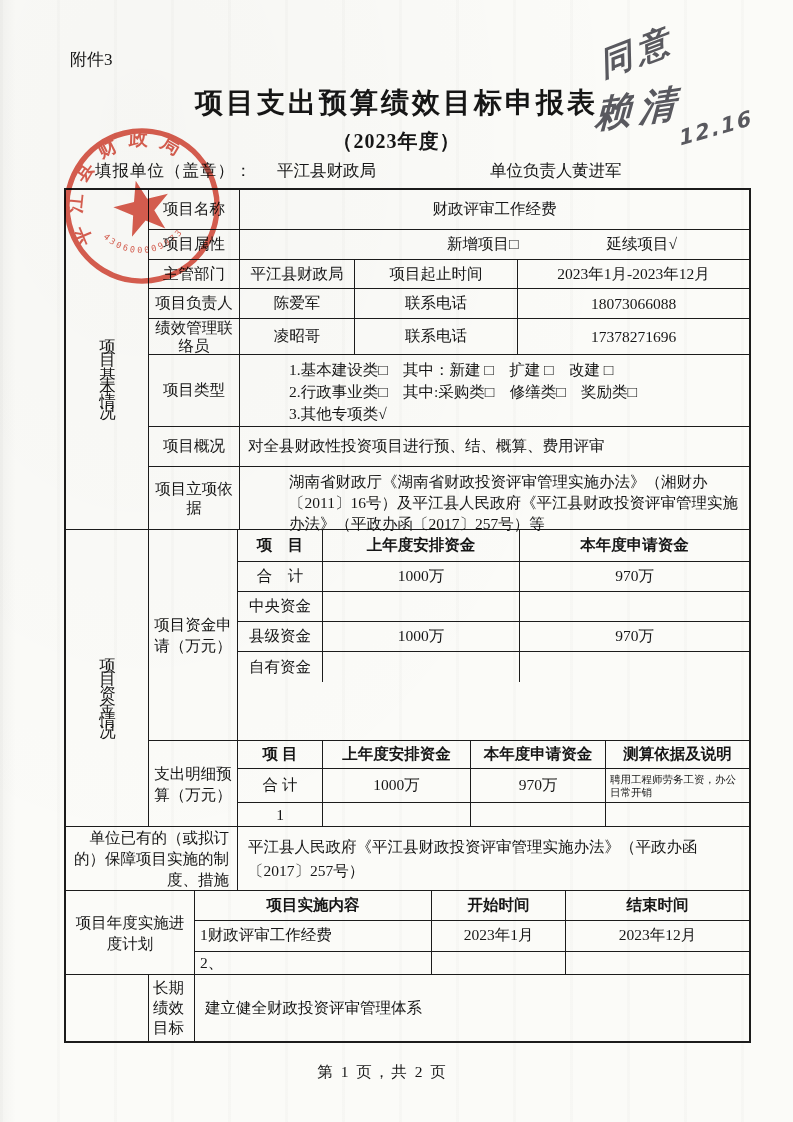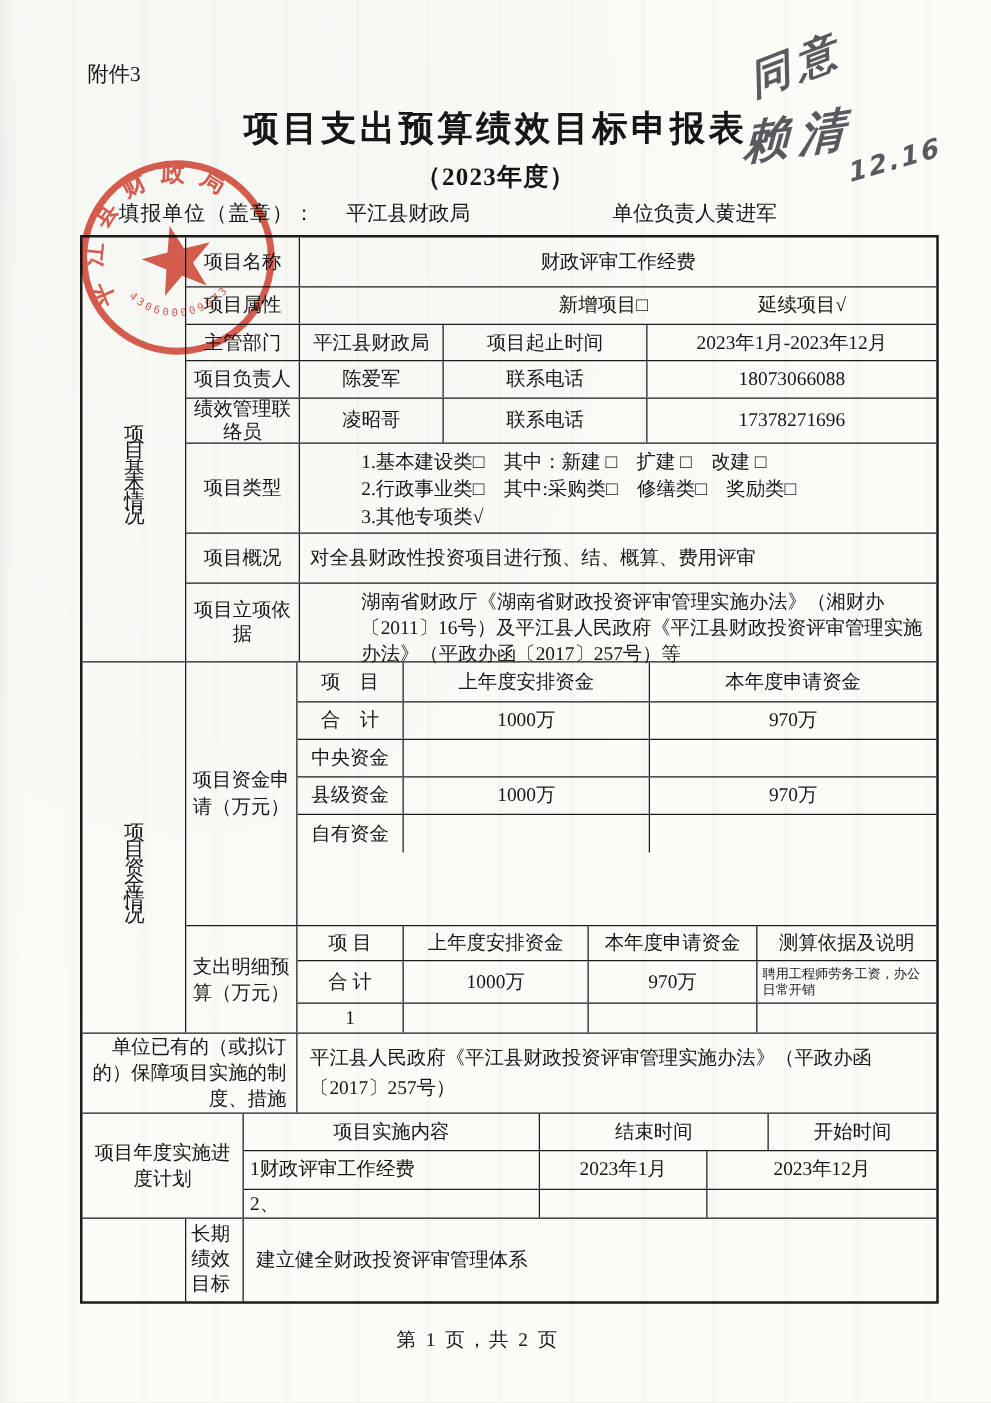--- a/index.html
+++ b/index.html
@@ -39,21 +39,21 @@
             writing-mode:vertical-lr; text-orientation:upright;
             letter-spacing:13px; font-size:16.5px; text-indent:13px; }
   .sec-body { flex:1; display:flex; flex-direction:column; min-width:0; }
   .row { display:flex; border-bottom:1.7px solid #1c1c1c; }
   .row:last-child { border-bottom:none; }
   .cell { border-right:1.7px solid #1c1c1c; display:flex; align-items:center;
           justify-content:center; text-align:center; padding:1px 3px; min-width:0; }
   .cell:last-child { border-right:none; }
   .grow { flex:1; }
   .left { justify-content:flex-start; text-align:left; }
-  .bold { font-weight:normal; }
+  .bold { font-weight:bold; }
   .w91 { width:91px; flex:none; }
   .w115{ width:115px; flex:none; }
   .w163{ width:163px; flex:none; }
   .w85 { width:85px;  flex:none; }
   .w197{ width:197px; flex:none; }
   .w148{ width:148px; flex:none; }
   .w135{ width:135px; flex:none; }
   .attr-cell { display:flex; align-items:center; padding-left:138px; gap:88px; }
   .multiline { display:block; padding:4px 8px; line-height:22px; text-align:left;margin-left:41px; }
   .subsec { display:flex; border-bottom:1.7px solid #1c1c1c; }
@@ -231,22 +231,22 @@
     <div class="sec" style="height:64px">
       <div class="clabel">单位已有的（或拟订的）保障项目实施的制度、措施</div>
       <div class="ccontent grow left">平江县人民政府《平江县财政投资评审管理实施办法》（平政办函〔2017〕257号）</div>
     </div>
 
     <div class="sec" style="height:84px">
       <div class="dlabel">项目年度实施进度计划</div>
       <div class="sec-body">
         <div class="row bold" style="height:30px">
           <div class="cell w237">项目实施内容</div>
+          <div class="cell w134">开始时间</div>
           <div class="cell grow">结束时间</div>
-          <div class="cell w134">开始时间</div>
         </div>
         <div class="row" style="height:32px">
           <div class="cell w237 left" style="padding-left:5px">1财政评审工作经费</div>
           <div class="cell w134">2023年1月</div>
           <div class="cell grow">2023年12月</div>
         </div>
         <div class="row" style="height:22px">
           <div class="cell w237 left" style="padding-left:5px">2、</div>
           <div class="cell w134"></div>
           <div class="cell grow"></div>

